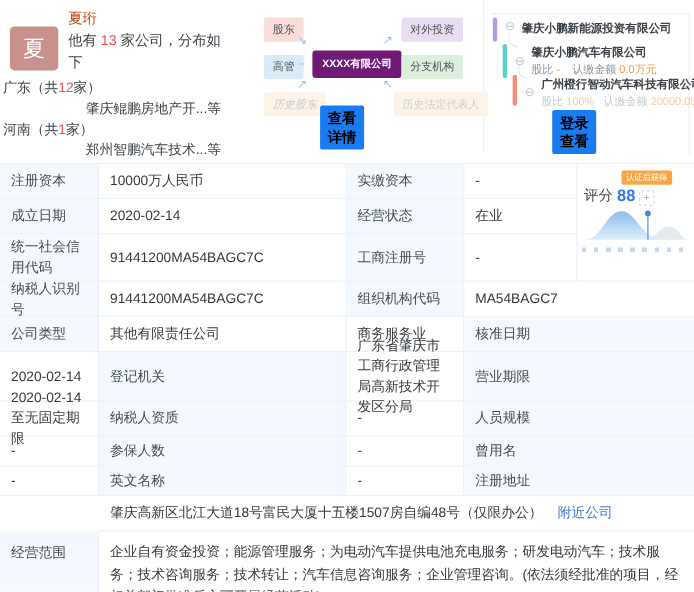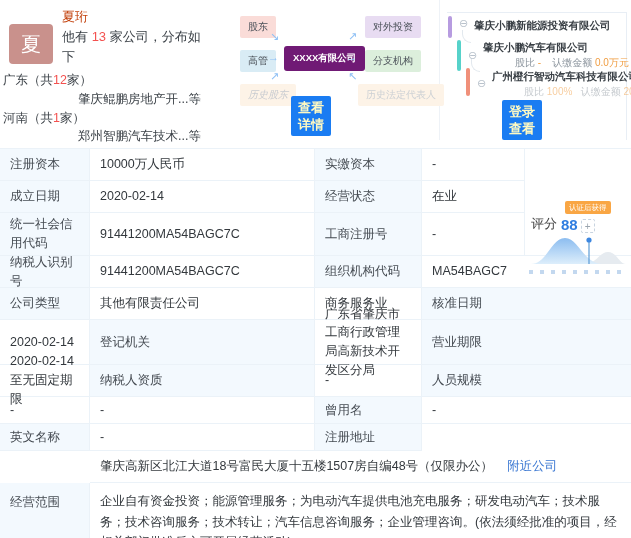--- a/index.html
+++ b/index.html
@@ -22,34 +22,34 @@
   .diagram { position:absolute; left:212px; top:0; width:228px; height:140px; border-right:1px solid #eef2f7; }
   .node { position:absolute; font-size:10px; padding:4px 8px; border-radius:2px; color:#4a5058; white-space:nowrap; }
   .n-sh  { left:28px;  top:16px; background:#fadcd8; }
   .n-ex  { left:28px;  top:50px; background:#d9ecf5; }
   .n-hs  { left:28px;  top:84px; background:#fdf3e7; color:#c8cbd0;font-style:italic; }
   .n-ct  { left:72px;  top:46px; background:#701a75; color:#fff; font-weight:bold; padding:6px 9px; border-radius:3px; font-size:9.5px;}
   .n-inv { left:153px; top:16px; background:#e8dcf2; }
   .n-br  { left:153px; top:50px; background:#dcefdc; }
   .n-hl  { left:146px; top:84px; background:#fdf3e7; color:#ccd0d4; }
   .arrow { position:absolute; color:#8fc0f5; font-size:11px; }
-  .btn-blue { position:absolute; background:#1a7cf2; color:#fef9c3; font-size:13px; font-weight:bold;
+  .btn-blue { position:absolute; background:#1a7cf2; color:#000000; font-size:13px; font-weight:bold;
     text-align:center; line-height:17px; padding:3px 7px; border-radius:2px; cursor:pointer; }
   .btn-view { left:79px; top:96px; }
 
   .tree { position:absolute; left:440px; top:0; width:191px; height:148px; font-size:10.5px; }
   .tree-box { position:absolute; left:7px; top:12px; right:4px; bottom:8px;
     border-top:1px solid #e8eef5; border-right:1px solid #e8eef5; }
   .tbar { position:absolute; width:4px; border-radius:2px; }
   .bar1 { left:1px;  top:3px;  height:22px; background:#b79ce0; }
   .bar2 { left:10px; top:27px; height:31px; background:#57d2ca; }
   .bar3 { left:19px; top:55px; height:28px; background:#f0907a; }
   .tminus { position:absolute; color:#b9c2cc; font-size:11px; }
   .tname { position:absolute; color:#3a4046; font-weight:bold; font-size:10.5px; white-space:nowrap; }
-  .tdet { position:absolute; color:#8a939c; white-space:nowrap; font-size:10px;margin-left:32px; }
+  .tdet { position:absolute; color:#8a939c; white-space:nowrap; font-size:10px; }
   .tdet .lab { color:#8a939c; }
   .faded { opacity:.5; }
   .curve { position:absolute; width:9px; height:13px; border-left:1px solid #e2e8ee;
     border-bottom:1px solid #e2e8ee; border-bottom-left-radius:9px; }
   .btn-login { left:62px; top:100px; }
 
   
   .tbl-top { display:flex; border-top:1px solid #ebf2f8; }
   .grid4 { display:grid; grid-template-columns:90px 225px 107px 1fr; }
   .top-grid { width:525px; grid-template-rows:32px 32px 43px; }
@@ -57,21 +57,21 @@
   .cell { display:flex; align-items:center; padding:4px 10px; font-size:12.5px;
     border-bottom:1px solid #ebf2f8; border-right:1px solid #ebf2f8; line-height:1.5; }
   .lbl { background:#f3f9fe; color:#454b52; }
   .val { color:#33383d; }
   .main-grid .cell:nth-child(4n) { border-right:none; }
   .span3 { grid-column:2 / 5; border-right:none; }
   .addr-link { color:#3a77d2; margin-left:14px; white-space:nowrap; }
   .scope-cell { align-items:flex-start; padding-top:8px; padding-bottom:8px; line-height:1.65; display:block; }
 
   
-  .score-cell { width:106px; position:relative; border-bottom:1px solid #ebf2f8;margin-top:46px; }
+  .score-cell { width:106px; position:relative; border-bottom:1px solid #ebf2f8; }
   .badge { position:absolute; left:40px; top:6px; background:#f9a644; color:#fff;
     font-size:7.5px; padding:1.5px 4px; border-radius:2px; }
   .badge:after { content:""; position:absolute; left:10px; bottom:-3px; border:3px solid transparent; border-top-color:#f9a644; }
   .score-row { position:absolute; left:6px; top:20px; display:flex; align-items:flex-end; }
   .score-lab { font-size:13px; color:#444; }
   .score-val { font-size:15px; font-weight:bold; color:#2f7de0; margin-left:4px; }
   .plusbox { width:14px; height:14px; border:1px dashed #c8d4e0; border-radius:2px; margin-left:3px;
     color:#9aa4ad; font-size:10px; display:flex; align-items:center; justify-content:center; cursor:pointer; }
   .curvewrap { position:absolute; left:4px; top:40px; width:98px; }
   .ticks { height:4px; margin-top:1px;
@@ -186,20 +186,21 @@
   <div class="cell lbl">核准日期</div>
   <div class="cell val">2020-02-14</div>
   <div class="cell lbl">登记机关</div>
   <div class="cell val">广东省肇庆市工商行政管理局高新技术开发区分局</div>
   <div class="cell lbl">营业期限</div>
   <div class="cell val">2020-02-14至无固定期限</div>
   <div class="cell lbl">纳税人资质</div>
   <div class="cell val">-</div>
   <div class="cell lbl">人员规模</div>
   <div class="cell val">-</div>
+  <div class="cell lbl">参保人数</div>
   <div class="cell val">-</div>
   <div class="cell lbl">曾用名</div>
   <div class="cell val">-</div>
   <div class="cell lbl">英文名称</div>
   <div class="cell val">-</div>
 
   <div class="cell lbl">注册地址</div>
   <div class="cell val span3">
     <span>肇庆高新区北江大道18号富民大厦十五楼1507房自编48号（仅限办公）</span>
     <a class="addr-link">附近公司</a>

